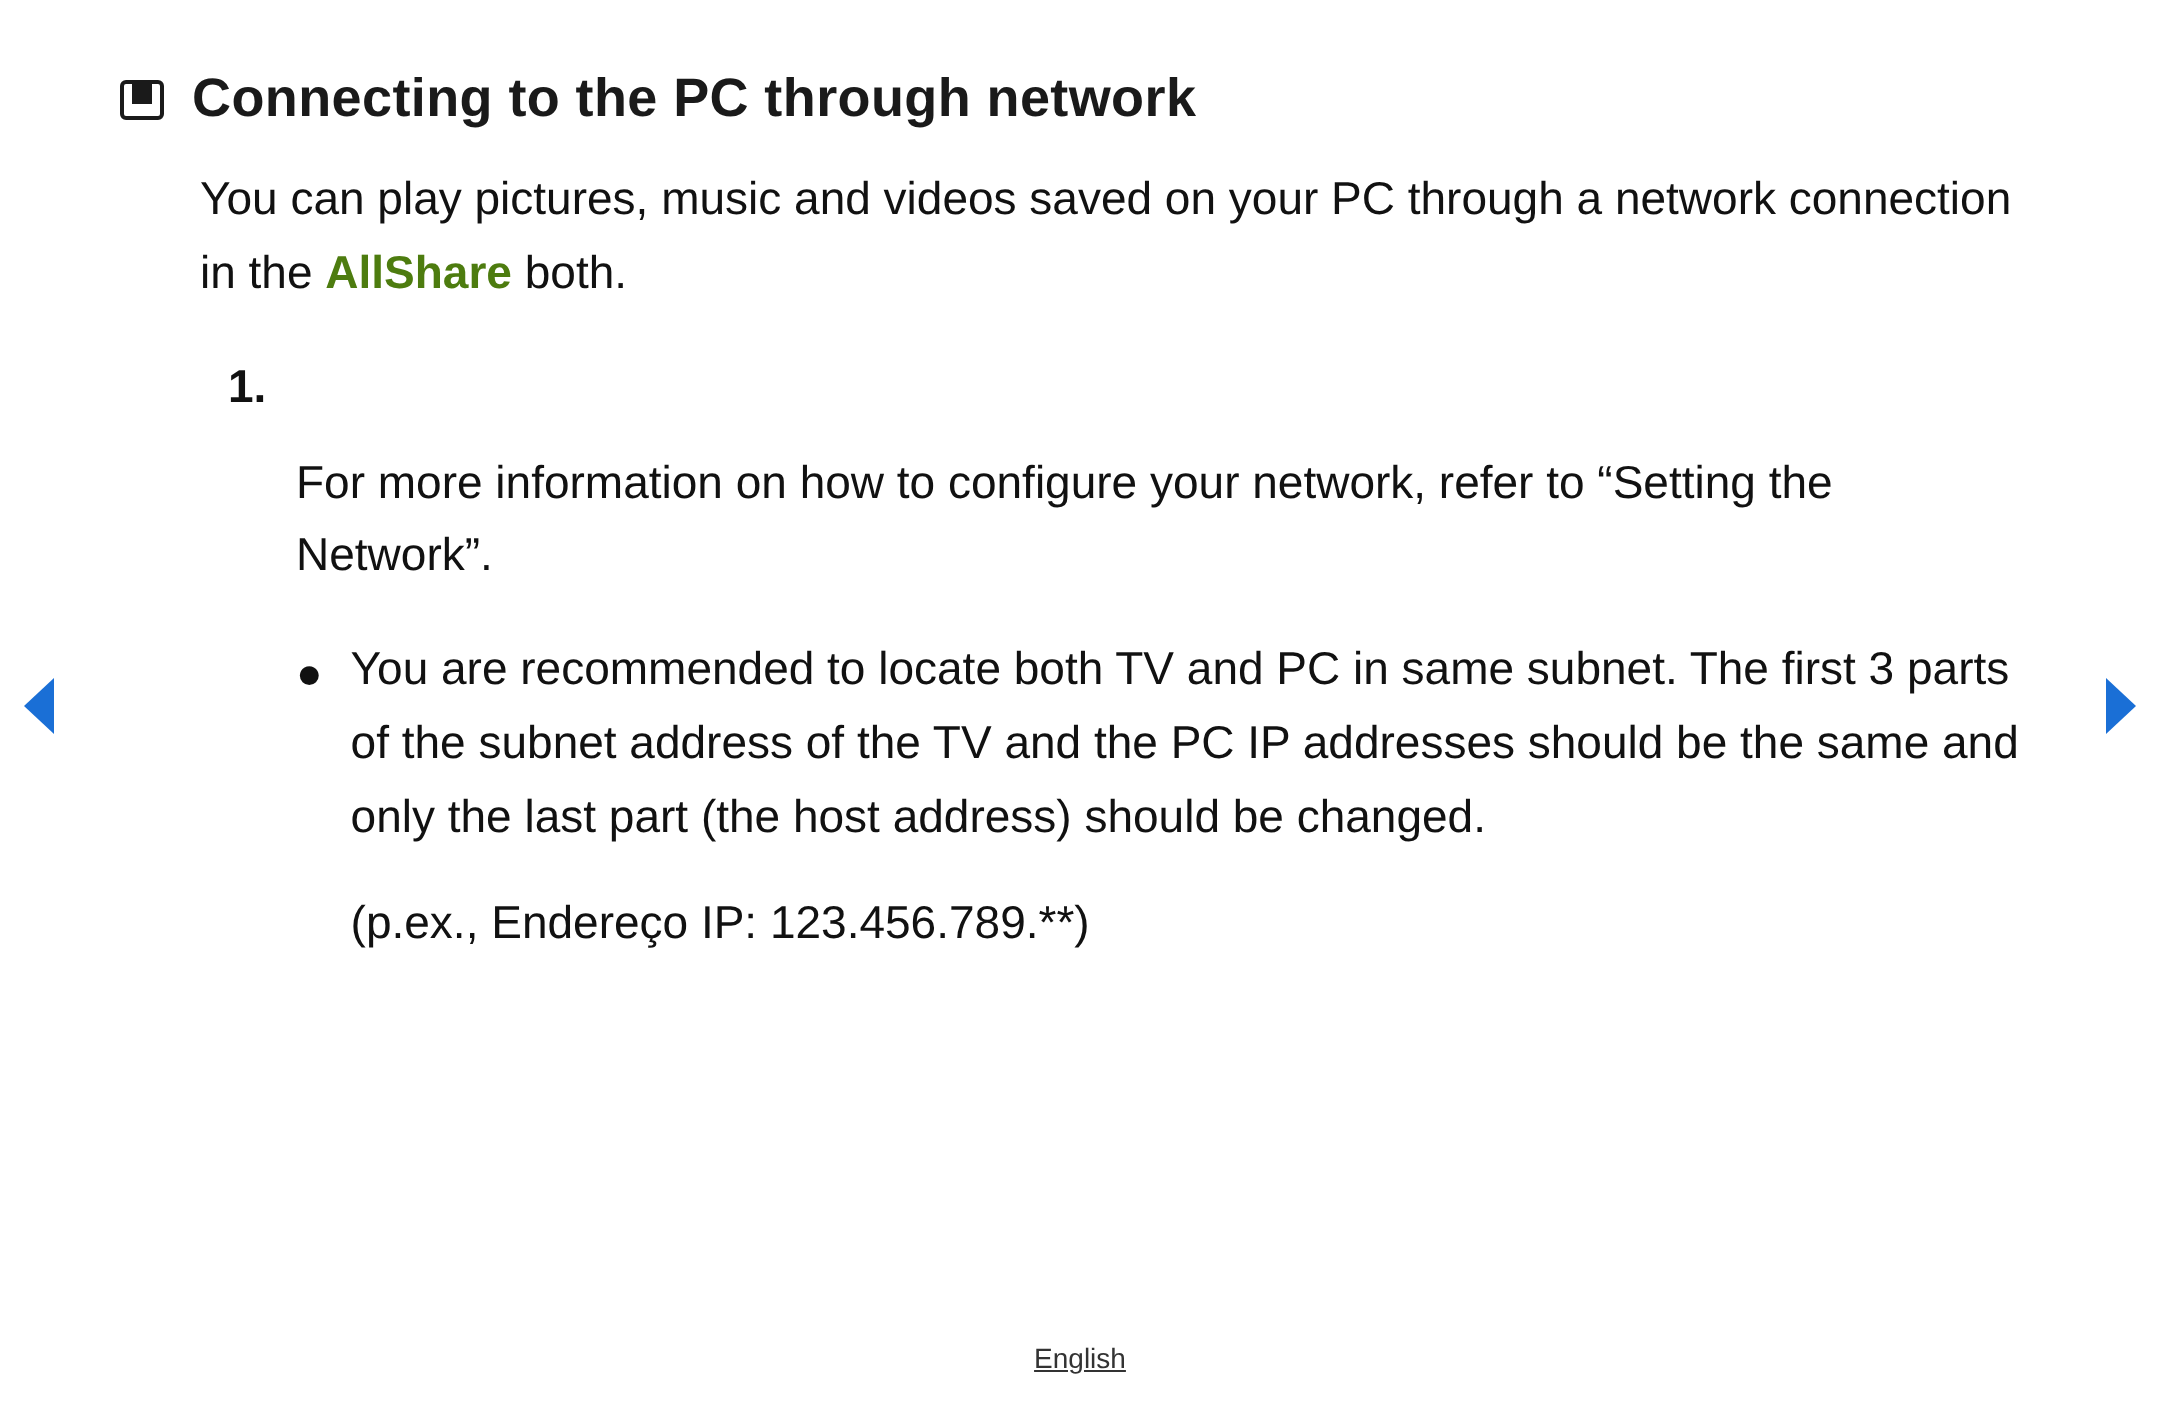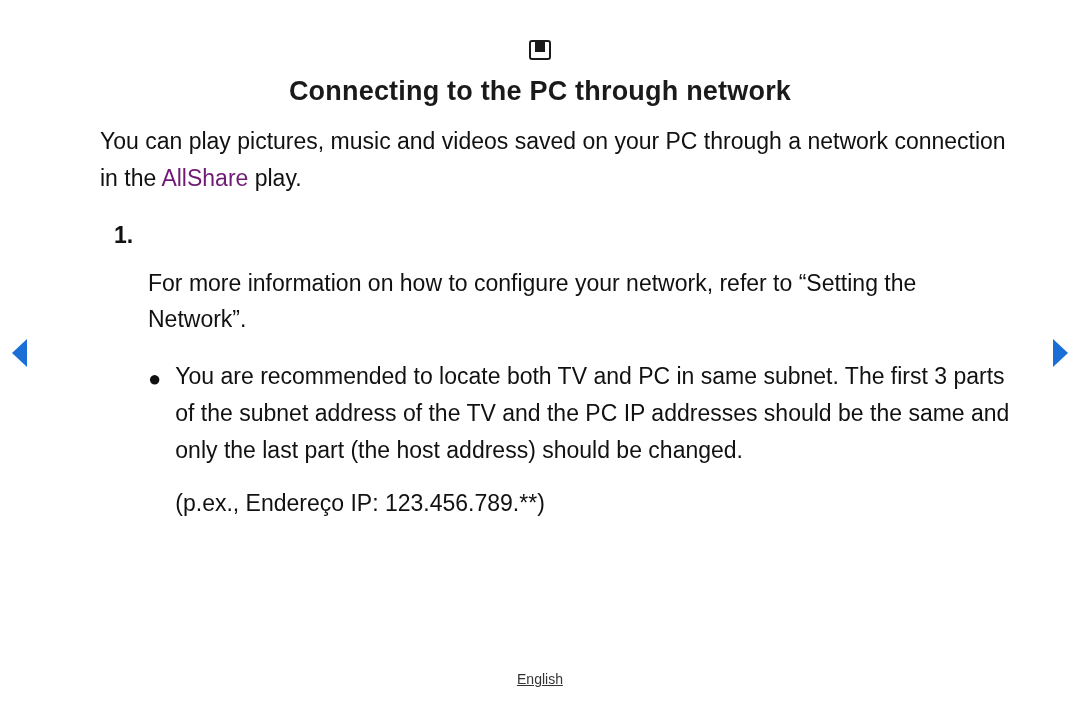--- a/index.html
+++ b/index.html
@@ -1,23 +1,23 @@
 <!DOCTYPE html>
 <html><head>
   <meta charset="utf-8">
   <style>
     * { box-sizing: border-box; margin: 0; padding: 0; }
     html, body { width: 1080px; height: 705px; background: #ffffff; font-family: Arial, Helvetica, sans-serif; color: #1a1a1a; }
     .page { position: relative; width: 1080px; height: 705px; padding: 30px 60px 40px 60px; }
-    .heading-row { display: flex; align-items: center; gap: 14px; margin-top: 4px; flex-direction: column; }
+    .heading-row { display: flex; align-items: flex-start; gap: 14px; margin-top: 4px; }
     .bookmark-icon { flex: 0 0 auto; margin-top: 6px; }
     .bookmark-icon svg { display: block; }
     .heading { font-size: 27px; font-weight: 700; letter-spacing: 0.2px; }
     .body { margin-top: 16px; margin-left: 40px; font-size: 23px; line-height: 1.6; font-weight: 400; color: #111; }
-    .allshare { color: #701a75; font-weight: 400; }
+    .allshare { color: #4d7c0f; font-weight: 700; }
     .olist { margin-top: 20px; margin-left: 14px; }
     .olist-item { display: flex; gap: 10px; }
     .olist-num { font-weight: 700; min-width: 24px; }
     .olist-text { flex: 1; margin-top: 48px; }
     .ulist { margin-top: 20px; margin-left: 34px; }
     .ulist-item { display: flex; gap: 14px; }
     .bulist-marker { font-size: 22px; line-height: 1.7; margin-top: 2px; }
     .ulist-text { flex: 1; }
     .example { margin-top: 16px; }
     .footer-lang { position: absolute; bottom: 18px; left: 0; width: 100%; text-align: center; font-size: 14px; color: #333; text-decoration: underline; }
@@ -48,21 +48,21 @@
       <svg width="22" height="22" viewBox="0 0 22 22">
         <rect x="1" y="1" width="20" height="18" rx="2" ry="2" fill="none" stroke="#1a1a1a" stroke-width="2"></rect>
         <rect x="6" y="1" width="10" height="11" fill="#1a1a1a"></rect>
       </svg>
     </span>
     <h1 class="heading">Connecting to the PC through network</h1>
   </div>
 
   <div class="body">
     <p>
-      <span>You can play pictures, music and videos saved on your PC through a network connection in the </span><span class="allshare">AllShare</span><span> play.</span>
+      <span>You can play pictures, music and videos saved on your PC through a network connection in the </span><span class="allshare">AllShare</span><span> both.</span>
     </p>
 
     <div class="olist">
       <div class="olist-item">
         <span class="olist-num">1.</span>
         <span class="olist-text">For more information on how to configure your network, refer to “Setting the Network”.</span>
       </div>
 
       <div class="ulist">
         <div class="ulist-item">

